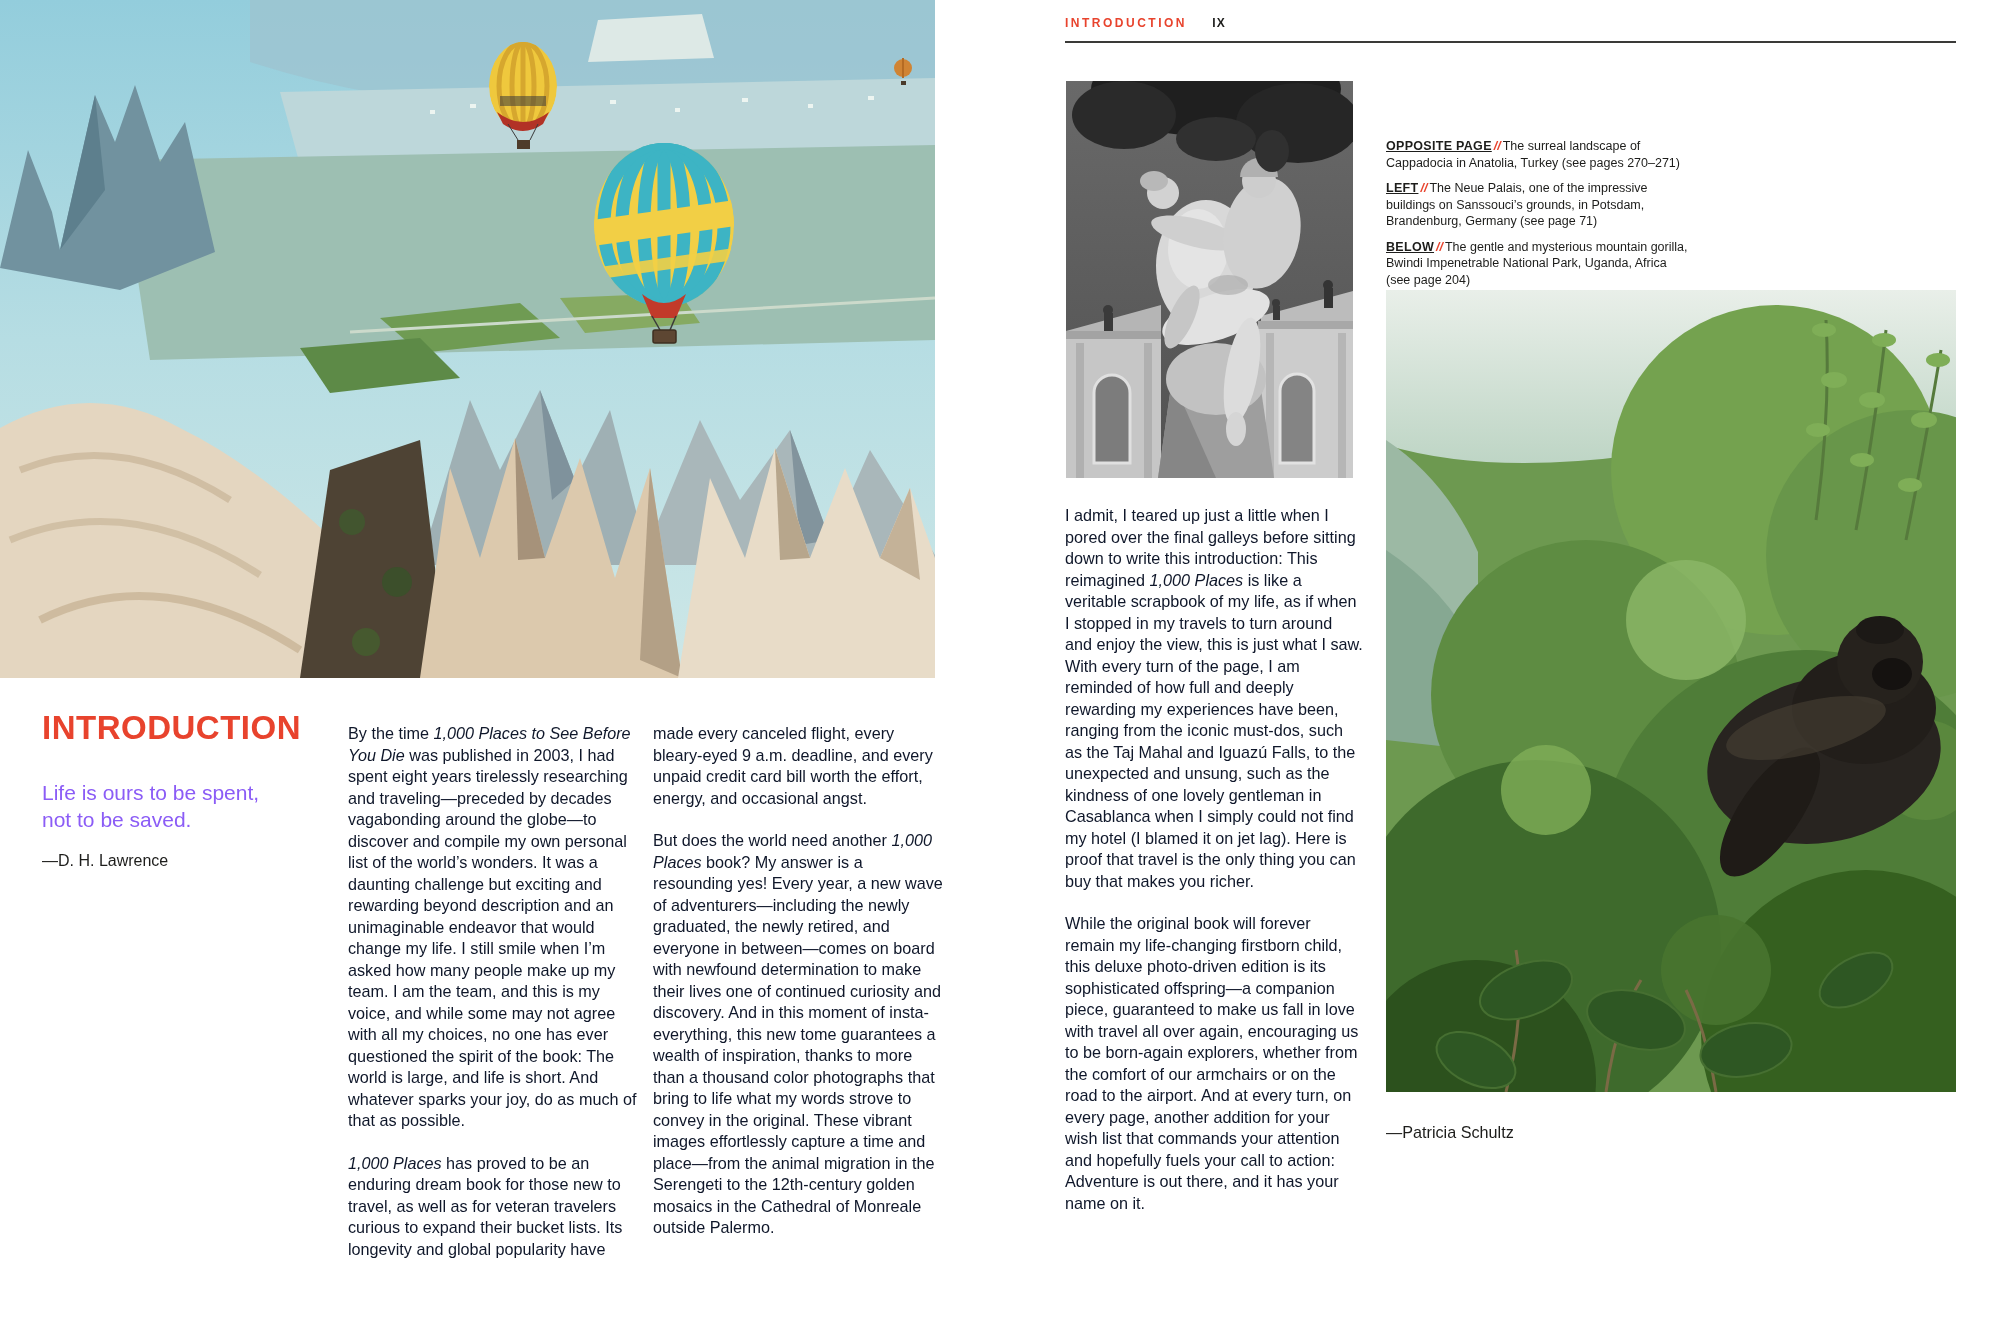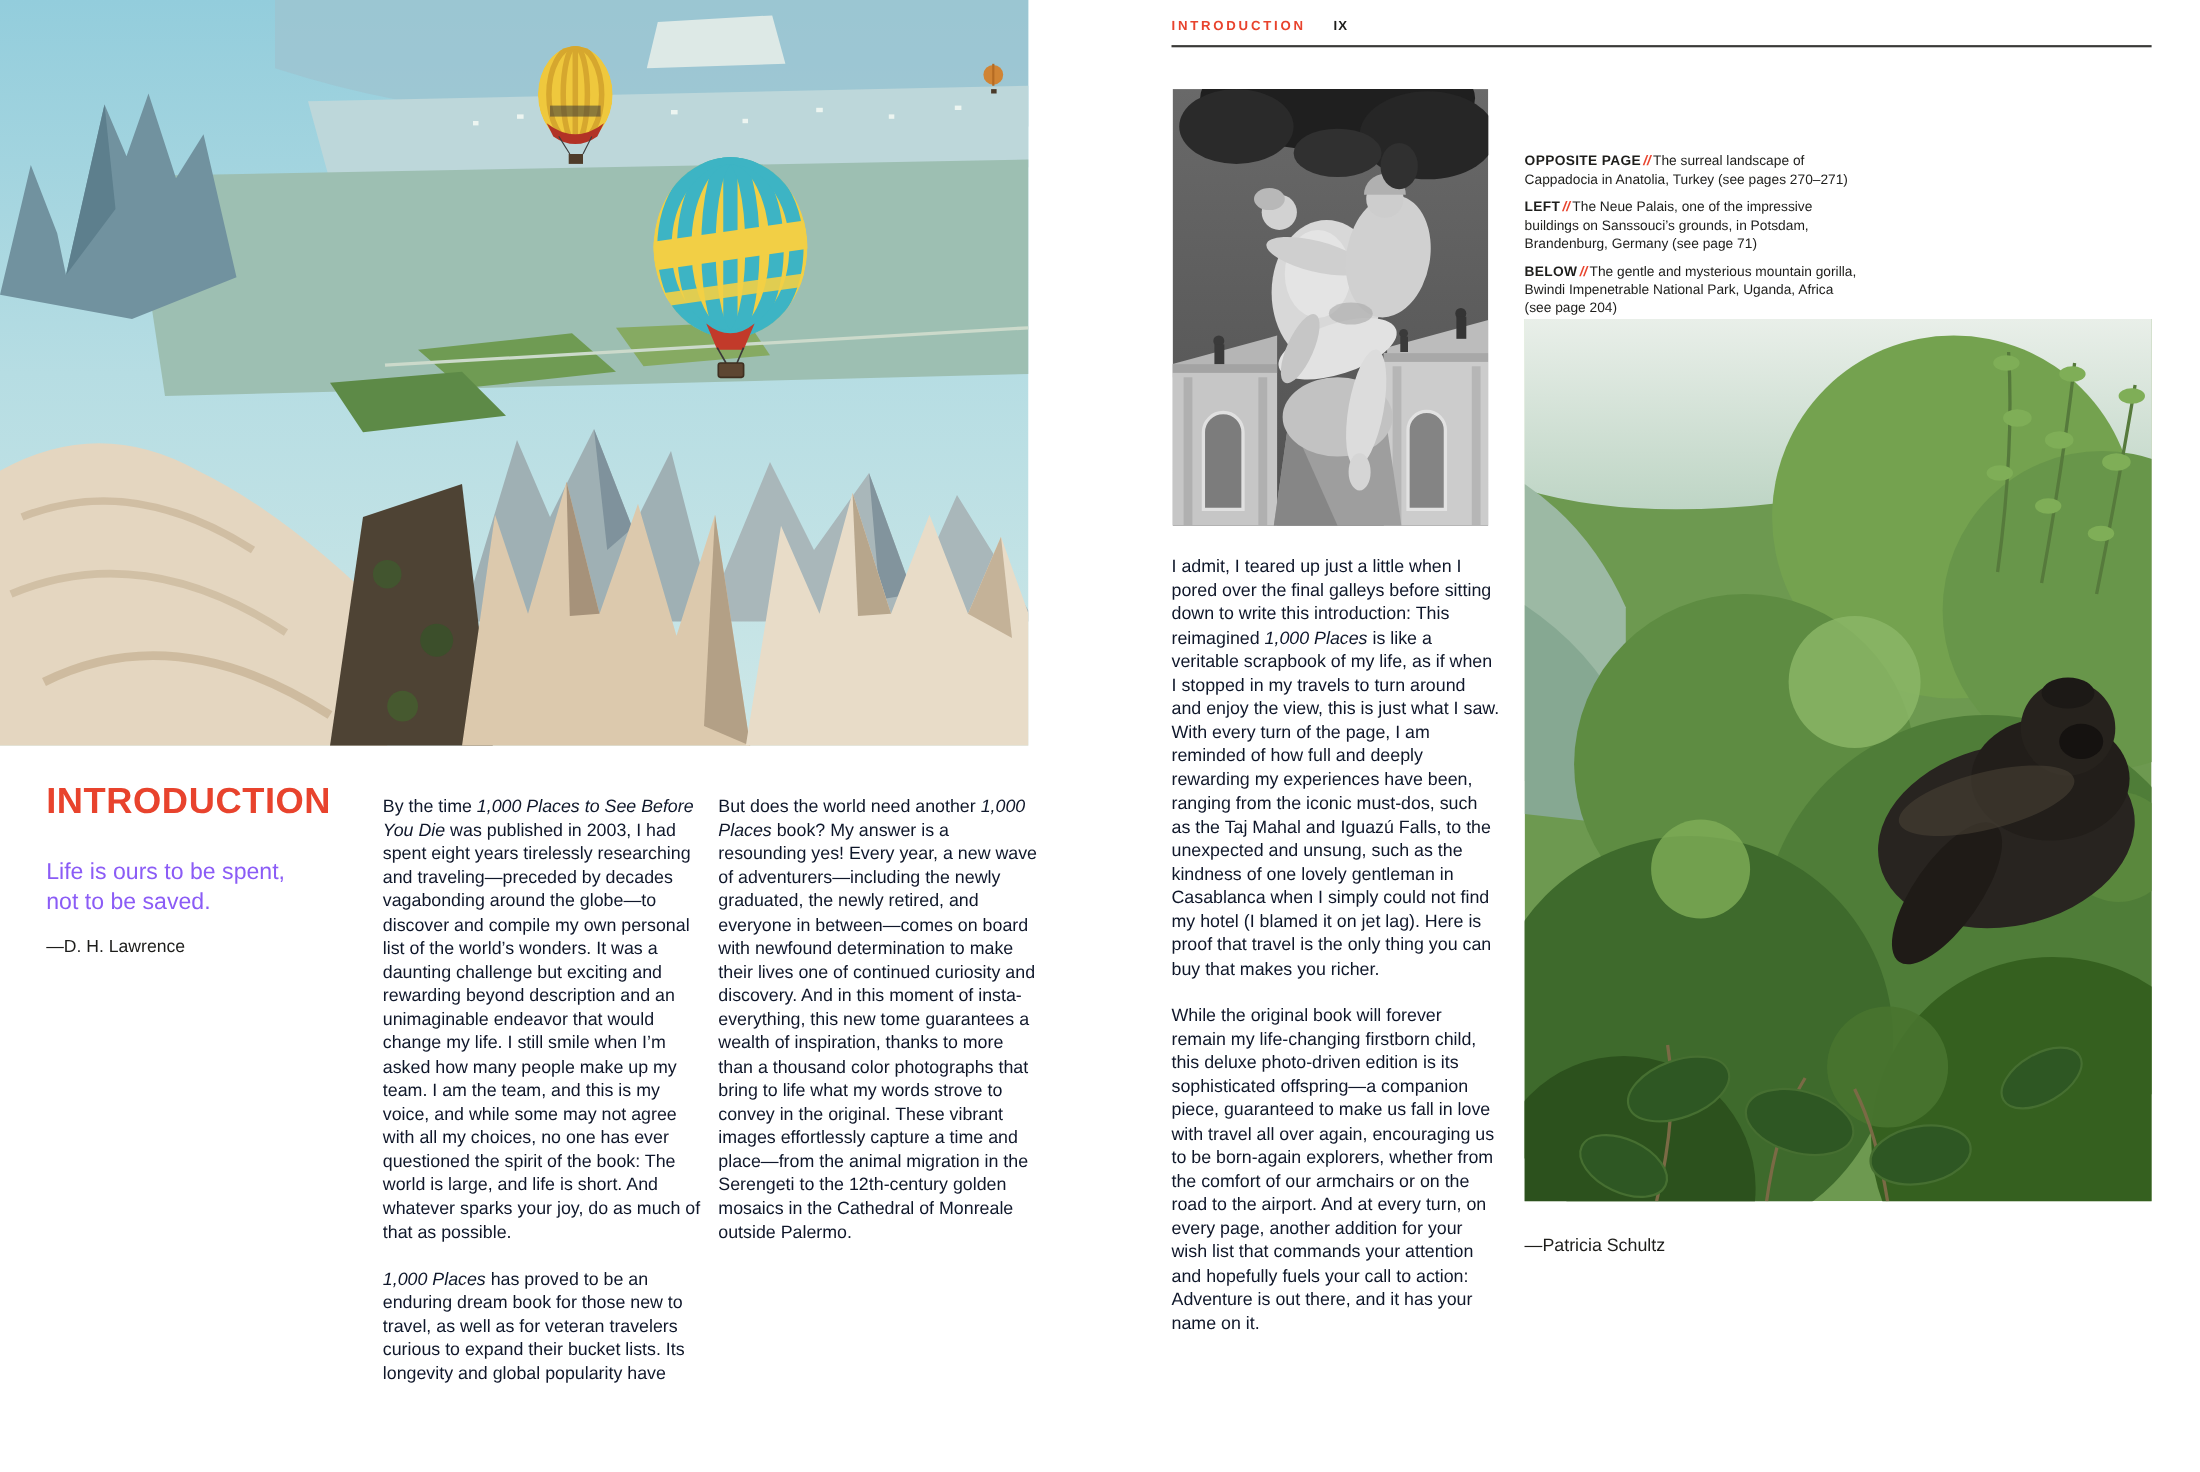--- a/index.html
+++ b/index.html
@@ -20,21 +20,21 @@
   .col-2{left:653px;top:723px;width:292px;}
 
   
   .running-header{left:1065px;top:16px;width:891px;text-align:left;font-size:12px;font-weight:700;}
   .rh-title{color:#e8432d;letter-spacing:2.5px;}
   .rh-folio{color:#1d1d1b;letter-spacing:1px;margin-left:22px;}
   .header-rule{left:1065px;top:41px;width:891px;height:2px;background:#3a3a38;}
   .photo-statue{left:1066px;top:81px;width:287px;height:397px;}
   .captions{left:1386px;top:138px;width:302px;font-size:12.5px;line-height:16.5px;color:#1d1d1b;}
   .caption{margin:0 0 9px 0;}
-  .cap-label{font-weight:700;letter-spacing:.3px;}
+  .cap-label{font-weight:700;letter-spacing:.3px;text-decoration:underline;}
   .cap-sep{color:#e8432d;font-weight:700;font-style:italic;margin:0 2px;}
   .photo-gorilla{left:1386px;top:290px;width:570px;height:802px;}
   .col-right{left:1065px;top:505px;width:298px;}
   .closing{left:1386px;top:1112px;width:302px;font-size:16.2px;line-height:21.5px;}
   .closing p{margin:0;}
   .signature{text-align:left;padding-right:28px;font-weight:400;margin-top:10px !important;}
 </style>
 </head>
 <body>
 
@@ -147,20 +147,21 @@
     </p>
 
     <p class="abs attribution">—D. H. Lawrence</p>
 
     <div class="abs bodycol col-1">
       <p><span>By the time </span><i>1,000 Places to See Before You Die</i><span> was published in 2003, I had spent eight years tirelessly researching and traveling—preceded by decades vagabonding around the globe—to discover and compile my own personal list of the world’s wonders. It was a daunting challenge but exciting and rewarding beyond description and an unimaginable endeavor that would change my life. I still smile when I’m asked how many people make up my team. I am the team, and this is my voice, and while some may not agree with all my choices, no one has ever questioned the spirit of the book: The world is large, and life is short. And whatever sparks your joy, do as much of that as possible.</span></p>
       <p><i>1,000 Places</i><span> has proved to be an enduring dream book for those new to travel, as well as for veteran travelers curious to expand their bucket lists. Its longevity and global popularity have</span></p>
     </div>
 
     <div class="abs bodycol col-2">
+      <p><span>made every canceled flight, every bleary-eyed 9 a.m. deadline, and every unpaid credit card bill worth the effort, energy, and occasional angst.</span></p>
       <p><span>But does the world need another </span><i>1,000 Places</i><span> book? My answer is a resounding yes! Every year, a new wave of adventurers—including the newly graduated, the newly retired, and everyone in between—comes on board with newfound determination to make their lives one of continued curiosity and discovery. And in this moment of insta-everything, this new tome guarantees a wealth of inspiration, thanks to more than a thousand color photographs that bring to life what my words strove to convey in the original. These vibrant images effortlessly capture a time and place—from the animal migration in the Serengeti to the 12th-century golden mosaics in the Cathedral of Monreale outside Palermo.</span></p>
     </div>
   </section>
 
   <section>
 
     <header class="abs running-header">
       <span class="rh-title">INTRODUCTION</span>
       <span class="rh-folio">IX</span>
     </header>

